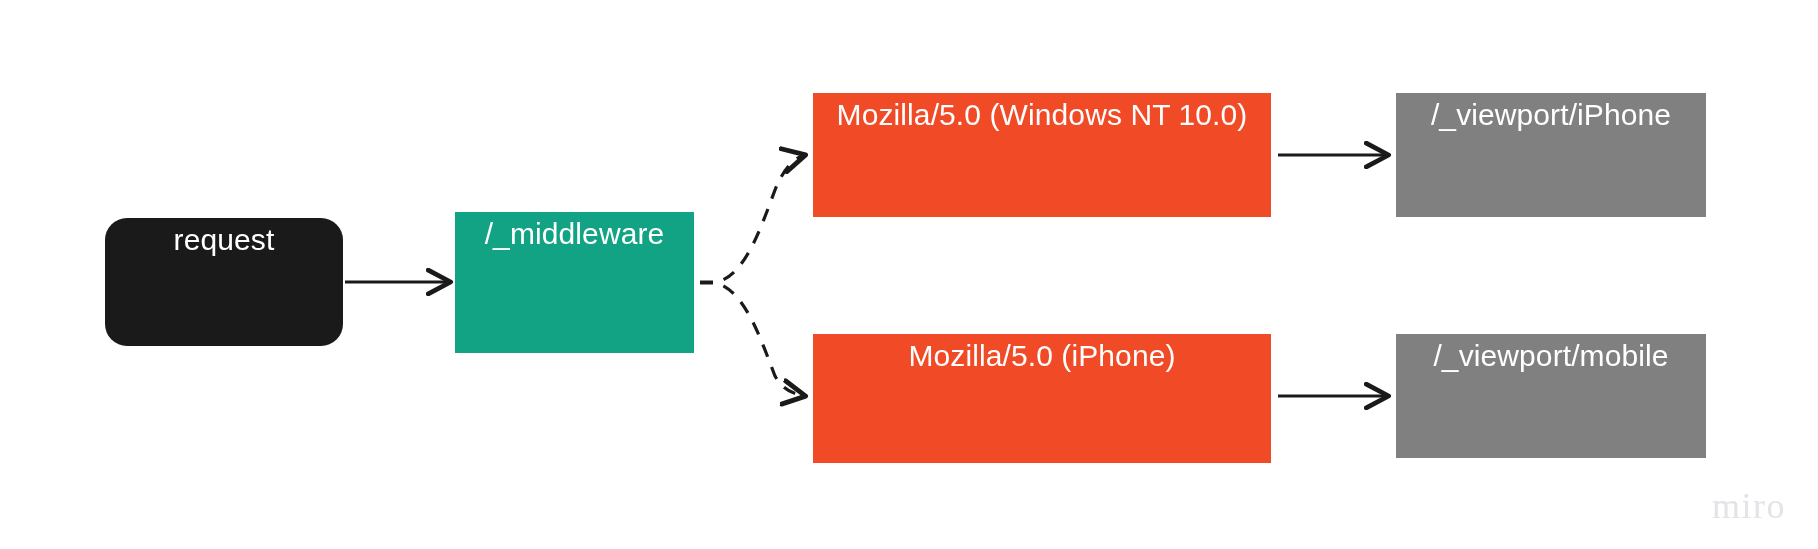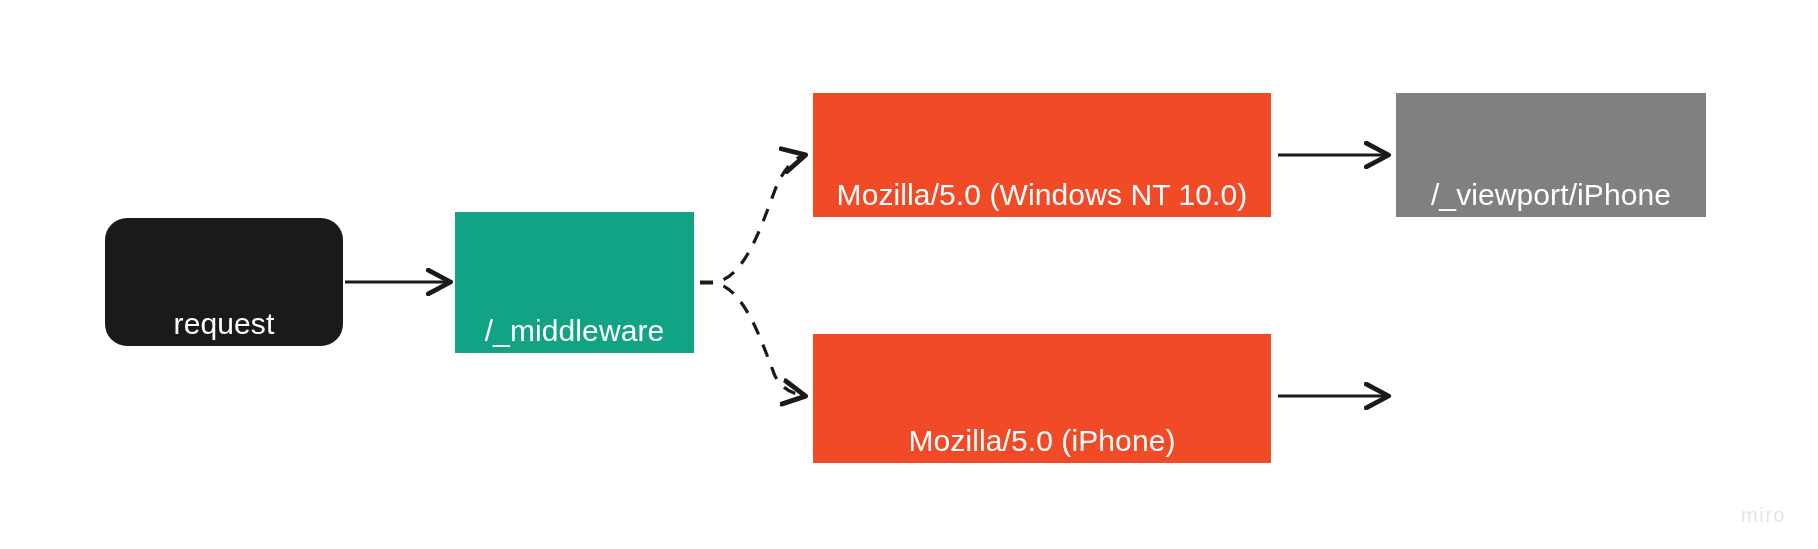--- a/index.html
+++ b/index.html
@@ -13,21 +13,21 @@
   #canvas {
     position: relative;
     width: 1818px;
     height: 549px;
     background: #ffffff;
     overflow: hidden;
   }
   .node {
     position: absolute;
     display: flex;
-    align-items: flex-end;
+    align-items: flex-start;
     justify-content: center;
     text-align: center;
     color: #ffffff;
     font-family: "Liberation Sans", sans-serif;
     font-size: 30px;
     font-weight: 400;
     line-height: 1.2;
     letter-spacing: 0.1px;
     box-sizing: border-box;
     padding: 4px 10px;
@@ -81,22 +81,22 @@
     left: 0;
     top: 0;
     width: 1818px;
     height: 549px;
     pointer-events: none;
   }
   .watermark {
     position: absolute;
     right: 32px;
     bottom: 22px;
-    font-family: Liberation Sans, sans-serif;
-    font-size: 20px;
+    font-family: Liberation Serif, serif;
+    font-size: 36px;
     letter-spacing: 1.5px;
     color: #e3e3e8;
     user-select: none;
   }
 </style>
 </head>
 <body>
 
 <div id="canvas">
 
@@ -131,16 +131,19 @@
   </div>
 
   <div class="node node-ua-mobile">
     <span>Mozilla/5.0 (iPhone)</span>
   </div>
 
   <div class="node node-vp-desktop">
     <span>/_viewport/iPhone</span>
   </div>
 
+  <div class="node node-vp-mobile">
+    <span>/_viewport/mobile</span>
+  </div>
 
   <div class="watermark">miro</div>
 
 </div>
 
 </body></html>

